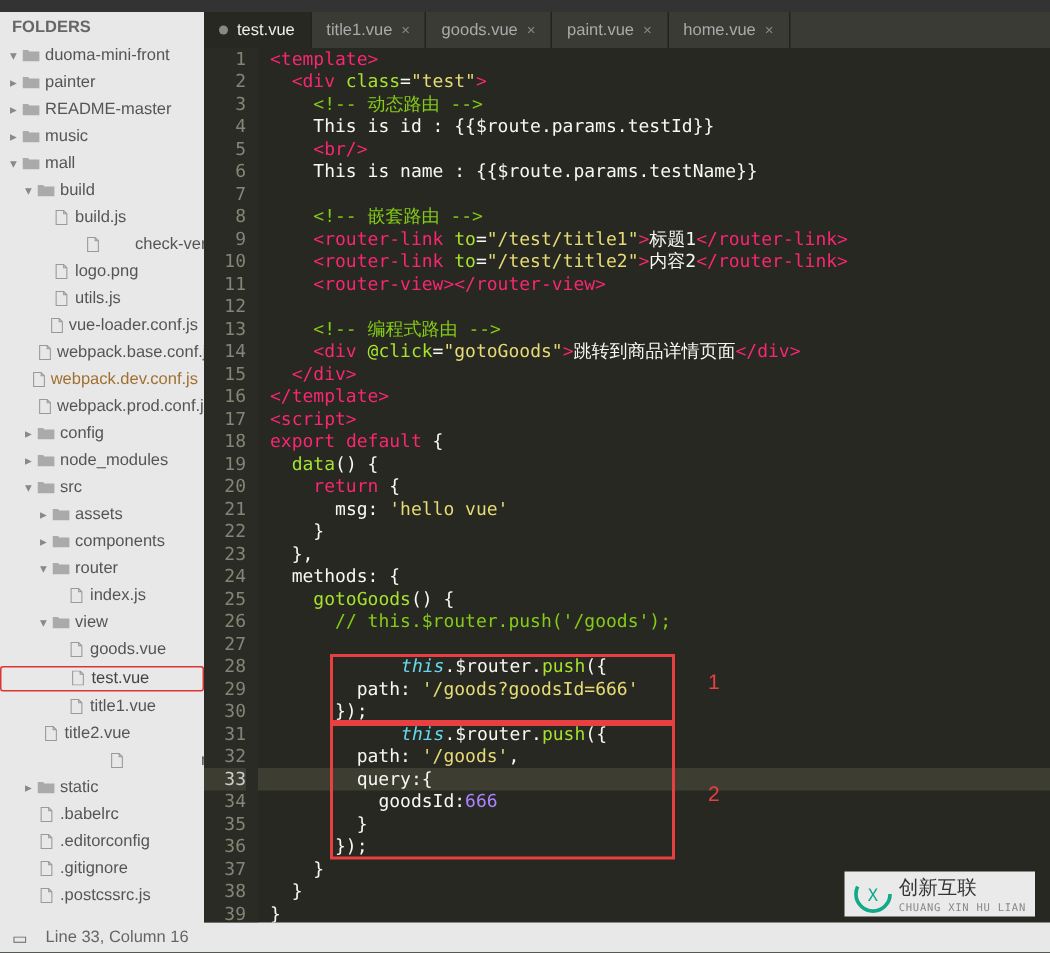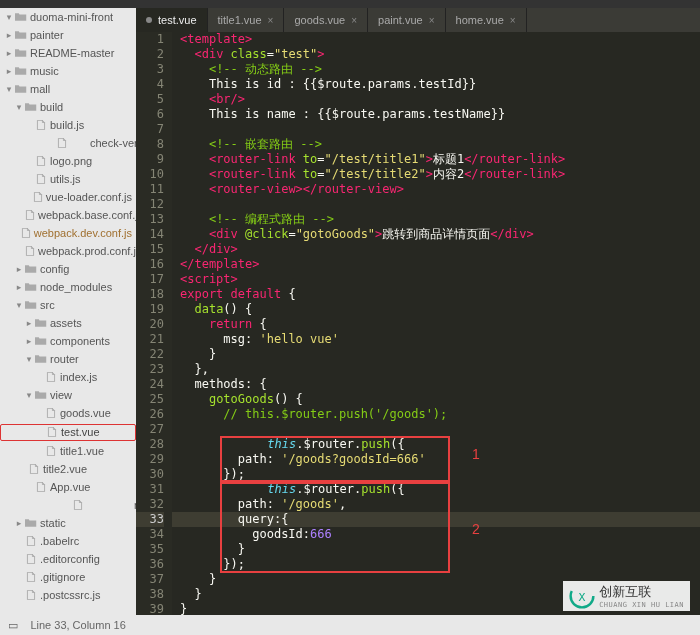--- a/index.html
+++ b/index.html
@@ -50,20 +50,21 @@
 .watermark-logo { width: 26px; height: 26px; }
 .watermark-text { font-size: 13px; color: #333; font-family: 'Microsoft YaHei', sans-serif; }
 .watermark-sub { font-size: 7px; color: #888; letter-spacing: 0.5px; }
 </style>
 </head>
 <body>
 
 <div class="win-chrome"></div>
 <div class="main">
   <aside class="sidebar">
+    <div class="sidebar-header">FOLDERS</div>
     <ul class="tree" id="tree">
         <li>
           <div class="row" style="padding-left: 4px;">
             <span class="disclose">▾</span>
             <span class="ficon">
               <svg viewBox="0 0 16 12">
                 <path fill="#aaa" d="M0 1h5l1 1.5h9V11H0z"></path>
               </svg>
             </span>
             <span class="file-label">duoma-mini-front</span>
@@ -335,31 +336,20 @@
         </li>
         <li>
           <div class="row" style="padding-left: 17px;">
             <span class="disclose"></span>
             <span class="ficon">
               <svg viewBox="0 0 12 14">
                 <path fill="none" stroke="#999" d="M1 0.5h7l3 3V13.5H1z M8 0.5v3h3"></path>
               </svg>
             </span>
             <span class="file-label">title2.vue</span>
-          </div>
-        </li>
-        <li>
-          <div class="row" style="padding-left: 24px;">
-            <span class="disclose"></span>
-            <span class="ficon">
-              <svg viewBox="0 0 12 14">
-                <path fill="none" stroke="#999" d="M1 0.5h7l3 3V13.5H1z M8 0.5v3h3"></path>
-              </svg>
-            </span>
-            <span class="file-label">App.vue</span>
           </div>
         </li>
         <li>
           <div class="row" style="padding-left: 24px; gap: 48px;">
             <span class="disclose"></span>
             <span class="ficon">
               <svg viewBox="0 0 12 14">
                 <path fill="none" stroke="#999" d="M1 0.5h7l3 3V13.5H1z M8 0.5v3h3"></path>
               </svg>
             </span>

